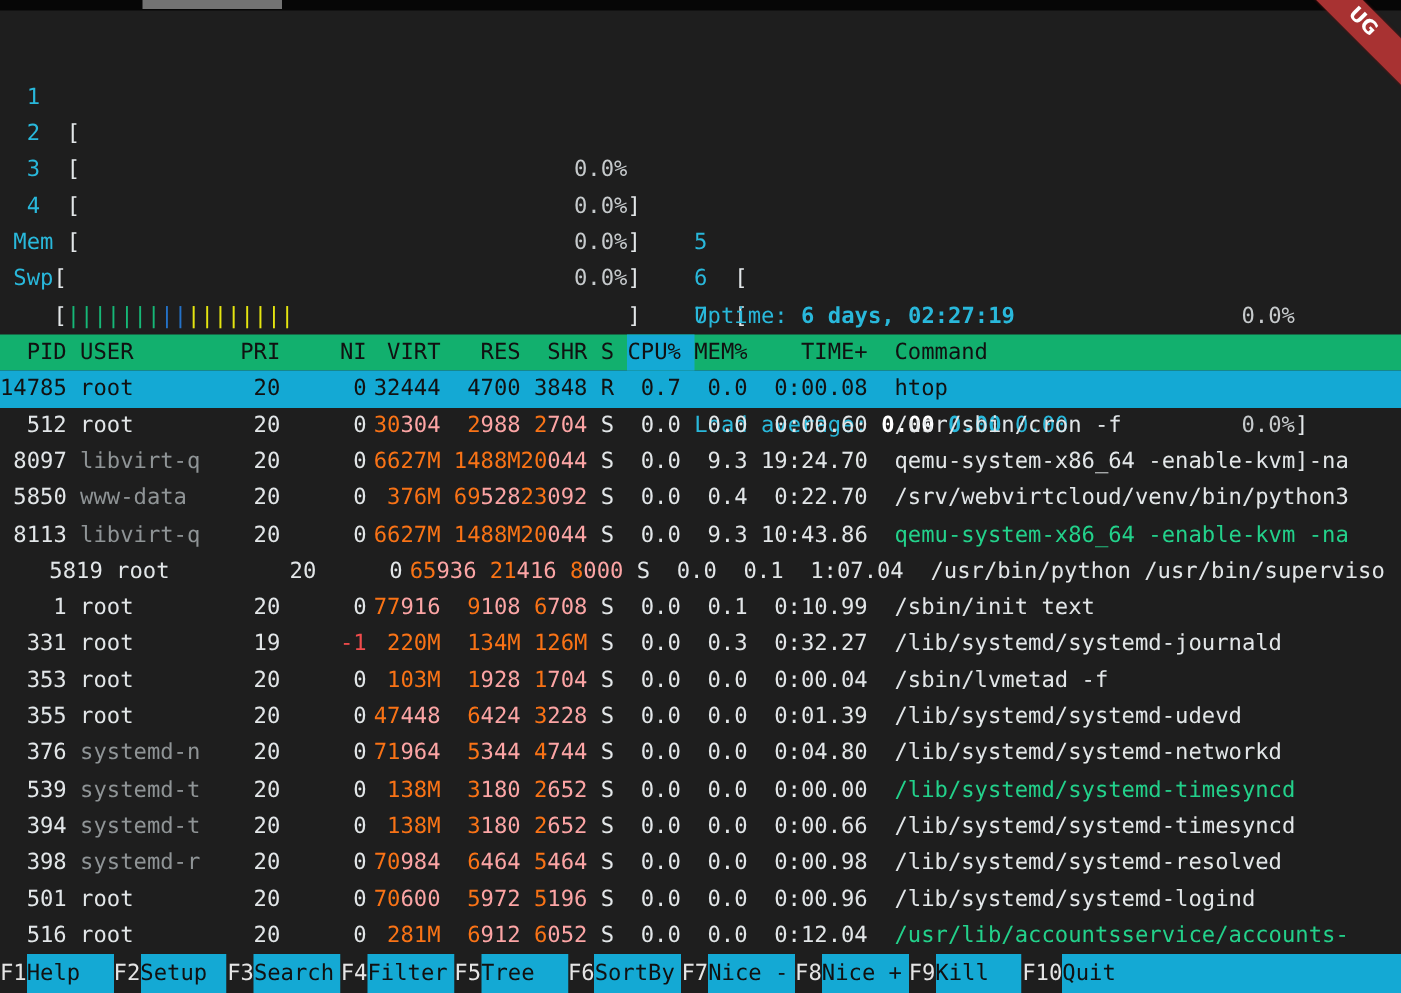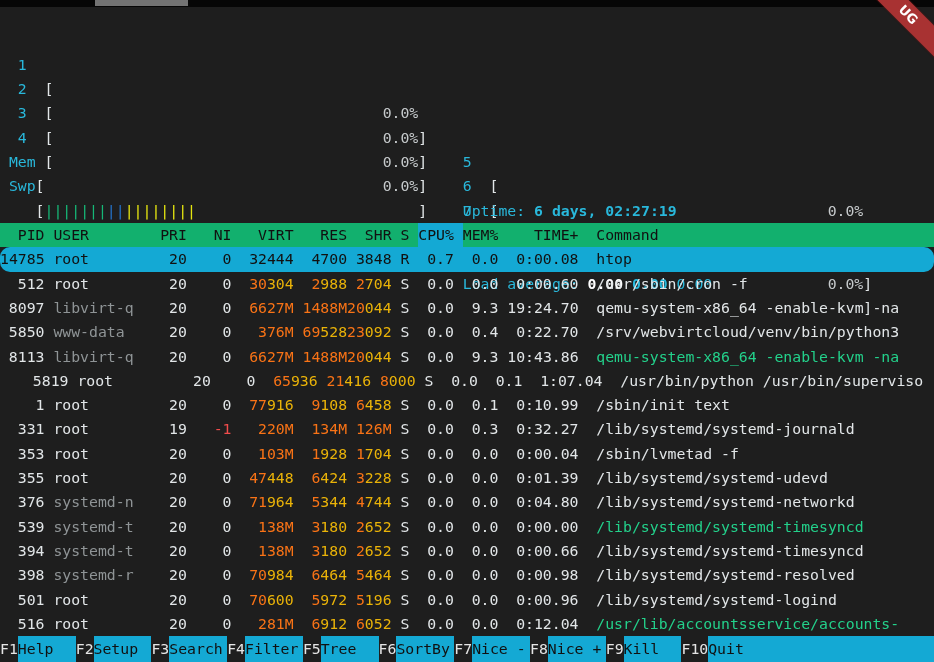--- a/index.html
+++ b/index.html
@@ -20,25 +20,25 @@
           transform:rotate(45deg);color:#fff;font-weight:bold;font-size:13px;line-height:22px;
           text-align:center;font-family:"DejaVu Sans",sans-serif;box-shadow:0 0 2px #5e1515;}
   
   #table{position:absolute;top:223px;left:0;width:934px;}
   .trow{position:absolute;left:0;width:934px;height:24.3px;}
   .thead{background:#12b06e;color:#111;}
   .thead .cell{color:#111;}
   .sel{background:#14a9d4;}
   .sel .cell,.sel .cell span{color:#111 !important;font-weight:normal;}
   .cell{position:absolute;top:0;height:24.3px;white-space:pre;overflow:hidden;}
-  .hi{color:#f97316;} .lo{color:#eab308;}
+  .hi{color:#f97316;} .lo{color:#fca5a5;}
   .c-pid {left:0;width:44.5px;text-align:right;}
   .c-user{left:53.4px;width:98px;text-align:left;}
   .c-pri {left:142.4px;width:44.5px;text-align:right;}
-  .c-ni  {left:187px;width:44.5px;text-align:right;}
+  .c-ni  {left:200px;width:44.5px;text-align:right;}
   .c-virt{left:240.3px;width:53.4px;text-align:right;}
   .c-res {left:293.7px;width:53.4px;text-align:right;}
   .c-shr {left:338.2px;width:53.4px;text-align:right;}
   .c-s   {left:400.5px;width:9px;text-align:left;}
   .c-cpu {left:409.4px;width:44.5px;text-align:right;}
   .c-mem {left:462.8px;width:35.6px;text-align:right;}
   .c-time{left:507.3px;width:71.2px;text-align:right;}
   .c-cmd {left:596.3px;width:337px;text-align:left;}
   .thead .c-cpu{left:418.3px;width:44.5px;background:#14a9d4;text-align:left;}
   .thead .c-mem{text-align:left;}
@@ -128,21 +128,21 @@
       <span class="cell c-virt">VIRT</span>
       <span class="cell c-res">RES</span>
       <span class="cell c-shr">SHR</span>
       <span class="cell c-s">S</span>
       <span class="cell c-cpu">CPU%</span>
       <span class="cell c-mem">MEM%</span>
       <span class="cell c-time">TIME+</span>
       <span class="cell c-cmd">Command</span>
     </div>
     <div id="rows">
-        <div class="trow sel" style="top: 24.3px; border-radius: 10px;">
+        <div class="trow sel" style="top: 24.3px;">
       <span class="cell c-pid">14785</span>
       <span class="cell c-user">root</span>
       <span class="cell c-pri">20</span>
       <span class="cell c-ni">0</span>
       <span class="cell c-virt"><span class="hi">32</span><span class="lo">444</span></span>
       <span class="cell c-res"><span class="hi">4</span><span class="lo">700</span></span>
       <span class="cell c-shr"><span class="hi">3</span><span class="lo">848</span></span>
       <span class="cell c-s">R</span>
       <span class="cell c-cpu">0.7</span>
       <span class="cell c-mem">0.0</span>
@@ -219,21 +219,21 @@
       <span class="cell c-time">1:07.04</span>
       <span class="cell c-cmd">/usr/bin/python /usr/bin/superviso</span>
     </div>
         <div class="trow" style="top: 170.1px;">
       <span class="cell c-pid">1</span>
       <span class="cell c-user">root</span>
       <span class="cell c-pri">20</span>
       <span class="cell c-ni">0</span>
       <span class="cell c-virt"><span class="hi">77</span><span class="lo">916</span></span>
       <span class="cell c-res"><span class="hi">9</span><span class="lo">108</span></span>
-      <span class="cell c-shr"><span class="hi">6</span><span class="lo">458</span></span>
+      <span class="cell c-shr"><span class="hi">6</span><span class="lo">708</span></span>
       <span class="cell c-s">S</span>
       <span class="cell c-cpu">0.0</span>
       <span class="cell c-mem">0.1</span>
       <span class="cell c-time">0:10.99</span>
       <span class="cell c-cmd">/sbin/init text</span>
     </div>
         <div class="trow" style="top: 194.4px;">
       <span class="cell c-pid">331</span>
       <span class="cell c-user">root</span>
       <span class="cell c-pri">19</span>

